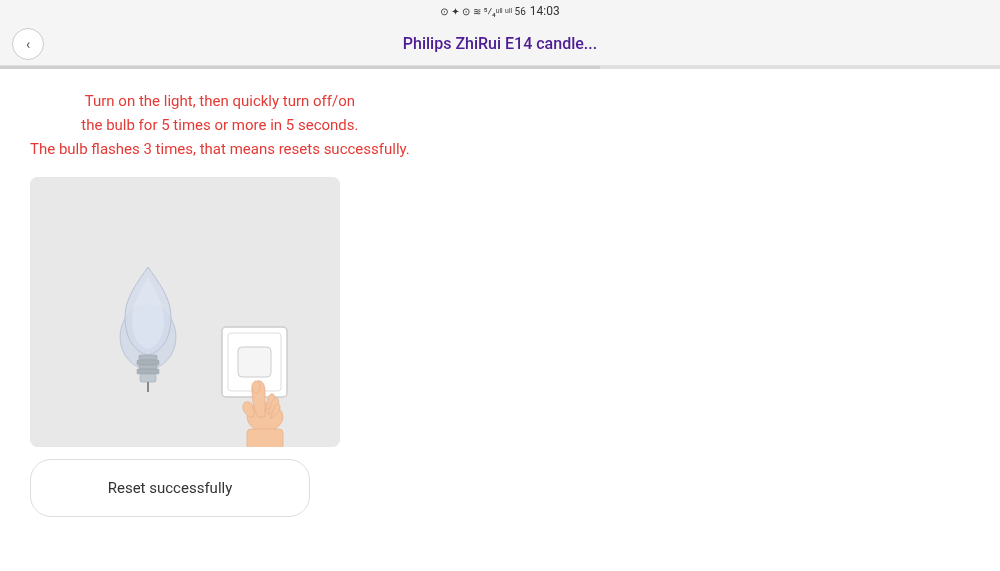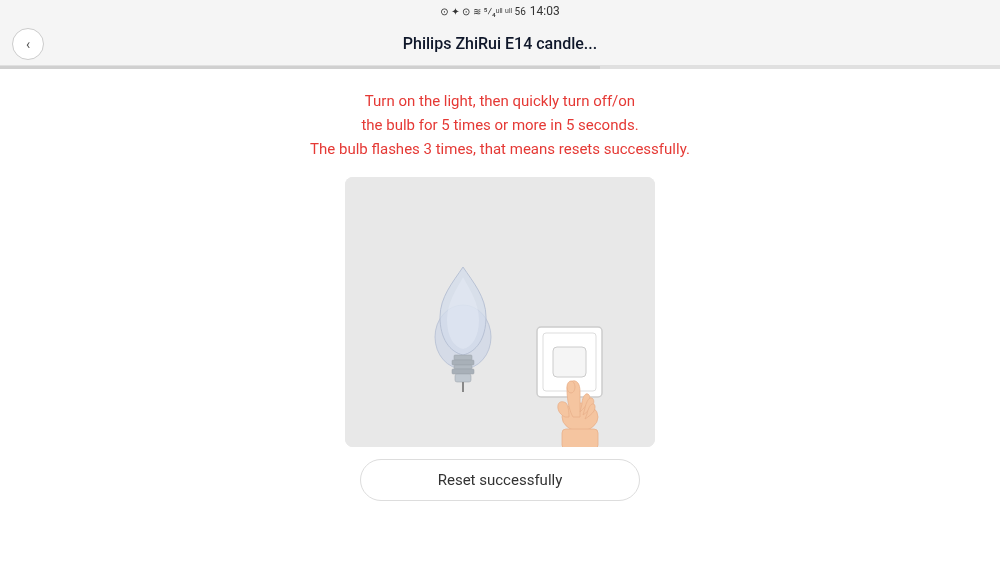--- a/index.html
+++ b/index.html
@@ -67,21 +67,21 @@
       cursor: pointer;
       font-size: 14px;
       color: #555;
       flex-shrink: 0;
     }
 
     .nav-title {
       flex: 1;
       text-align: center;
       font-size: 16px;
-      color: #0f172a;
+      color: #4c1d95;
       font-weight: 500;
       margin-right: 32px;
     }
 
     
     .progress-bar {
       height: 3px;
       background: #e0e0e0;
       margin: 0;
       flex-shrink: 0;
@@ -92,21 +92,21 @@
       background: #d0d0d0;
       width: 60%;
     }
 
     
     .main-content {
       flex: 1;
       background: white;
       display: flex;
       flex-direction: column;
-      align-items: center;
+      align-items: flex-start;
       padding: 20px 30px 10px;
       overflow: hidden;
     }
 
     .instruction-text {
       color: #e53935;
       font-size: 15px;
       text-align: center;
       line-height: 1.6;
       margin-bottom: 16px;
@@ -133,21 +133,21 @@
     }
 
     
     .reset-button-container {
       margin-top: 12px;
       width: 280px;
     }
 
     .reset-button {
       width: 100%;
-      height: 42px;
+      height: 58px;
       border-radius: 21px;
       border: 1px solid #ddd;
       background: white;
       display: flex;
       align-items: center;
       justify-content: center;
       font-size: 15px;
       color: #333;
       cursor: pointer;
     }

